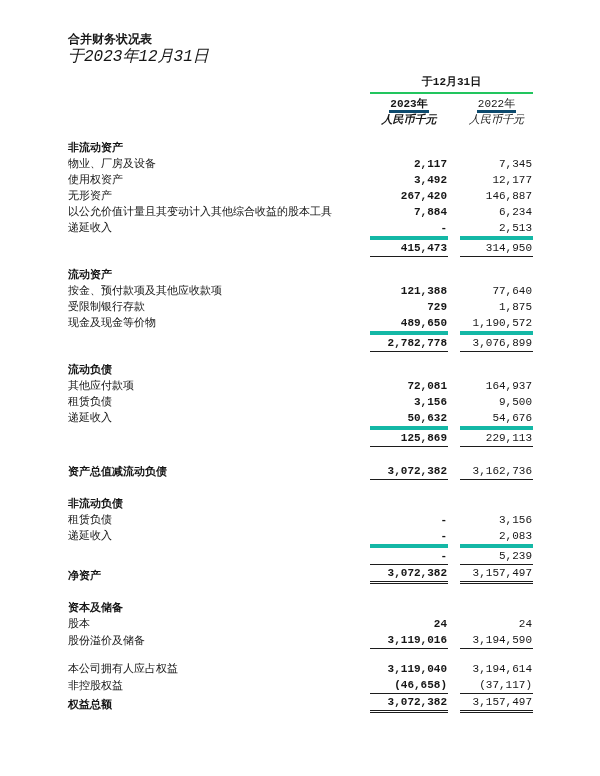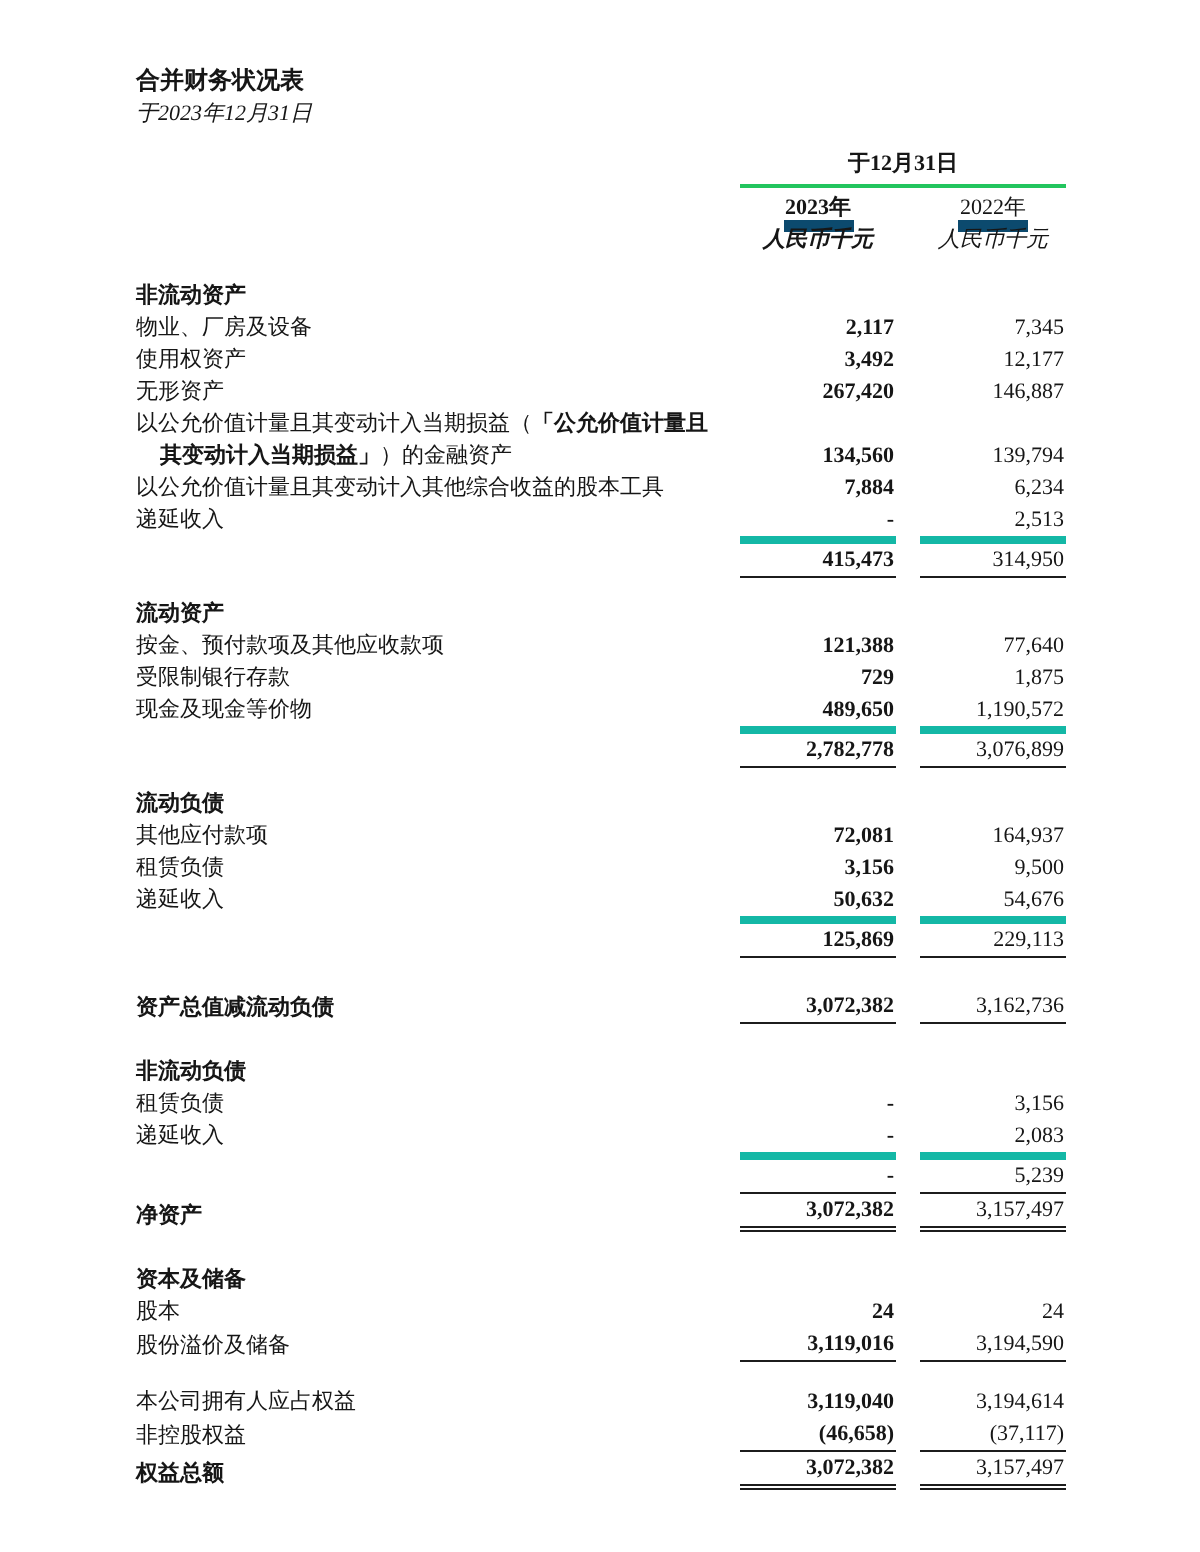--- a/index.html
+++ b/index.html
@@ -2,24 +2,24 @@
 <html><head>
 <meta charset="utf-8">
 <style>
   html,body { margin:0; padding:0; background:#ffffff; }
   body {
     width:600px; height:776px;
     font-family:"Liberation Serif","DejaVu Serif",serif;
     color:#161616;
     -webkit-font-smoothing:antialiased;
   }
-  .page { box-sizing:border-box; width:576px; height:776px; padding:32px 55px 0 56px; overflow:hidden; }
+  .page { box-sizing:border-box; width:576px; height:776px; padding:32px 55px 0 56px; overflow:hidden;font-family:Liberation Mono, monospace; }
   .doc-header { margin-left:12px; }
   .doc-title { font-size:12px; font-weight:700; line-height:17px; }
-  .doc-subtitle { font-size:11px; font-style:italic; line-height:17px; }
+  .doc-subtitle { font-size:16px; font-style:italic; line-height:17px; }
 
   table.fin {
     width:489px; margin-top:6px;
     border-collapse:separate; border-spacing:12px 0;
     table-layout:fixed; font-size:11px;
   }
   col.c-label { width:290px; }
   col.c-2023 { width:78px; }
   col.c-2022 { width:73px; }
 
@@ -34,21 +34,21 @@
   .rt { border-top:4px solid #14b8a6; }
   .rb { border-bottom:1px solid #1c1c1c; }
   .rdb { border-bottom:3px double #1c1c1c; }
 
   tr.sp10 td { height:10px; line-height:10px; }
   tr.sp12 td { height:12px; line-height:12px; }
   tr.sp16 td { height:16px; line-height:16px; }
 
   td.date-span { text-align:center; font-weight:700; border-bottom:2px solid #22c55e; padding-bottom:2px; height:18px; }
   td.yearcell { text-align:center; height:18px; }
-  .yr-u { border-bottom:6px solid #0c4a6e; padding:0 1px; }
+  .yr-u { border-bottom:3px solid #0c4a6e; padding:0 1px; }
   .yr-b { font-weight:700; }
   td.unitcell { text-align:center; font-style:italic; height:16px; }
   td.unitcell.b { font-weight:700; }
 
   .wrapline { white-space:nowrap; }
   .wrapline.indent { padding-left:12px; }
   .seg-b { font-weight:700; }
 </style>
 </head>
 <body>
@@ -100,28 +100,20 @@
       <td class="lbl">使用权资产</td>
       <td class="num v23">3,492</td>
       <td class="num">12,177</td>
     </tr>
     <tr>
       <td class="lbl">无形资产</td>
       <td class="num v23">267,420</td>
       <td class="num">146,887</td>
     </tr>
     <tr>
-      <td class="lbl">
-        <div class="wrapline"><span>以公允价值计量且其变动计入当期损益（</span><span class="seg-b">「公允价值计量且</span></div>
-        <div class="wrapline indent"><span class="seg-b">其变动计入当期损益」</span><span>）的金融资产</span></div>
-      </td>
-      <td class="num v23">134,560</td>
-      <td class="num">139,794</td>
-    </tr>
-    <tr>
       <td class="lbl">以公允价值计量且其变动计入其他综合收益的股本工具</td>
       <td class="num v23">7,884</td>
       <td class="num">6,234</td>
     </tr>
     <tr>
       <td class="lbl">递延收入</td>
       <td class="num v23">-</td>
       <td class="num">2,513</td>
     </tr>
     <tr>

